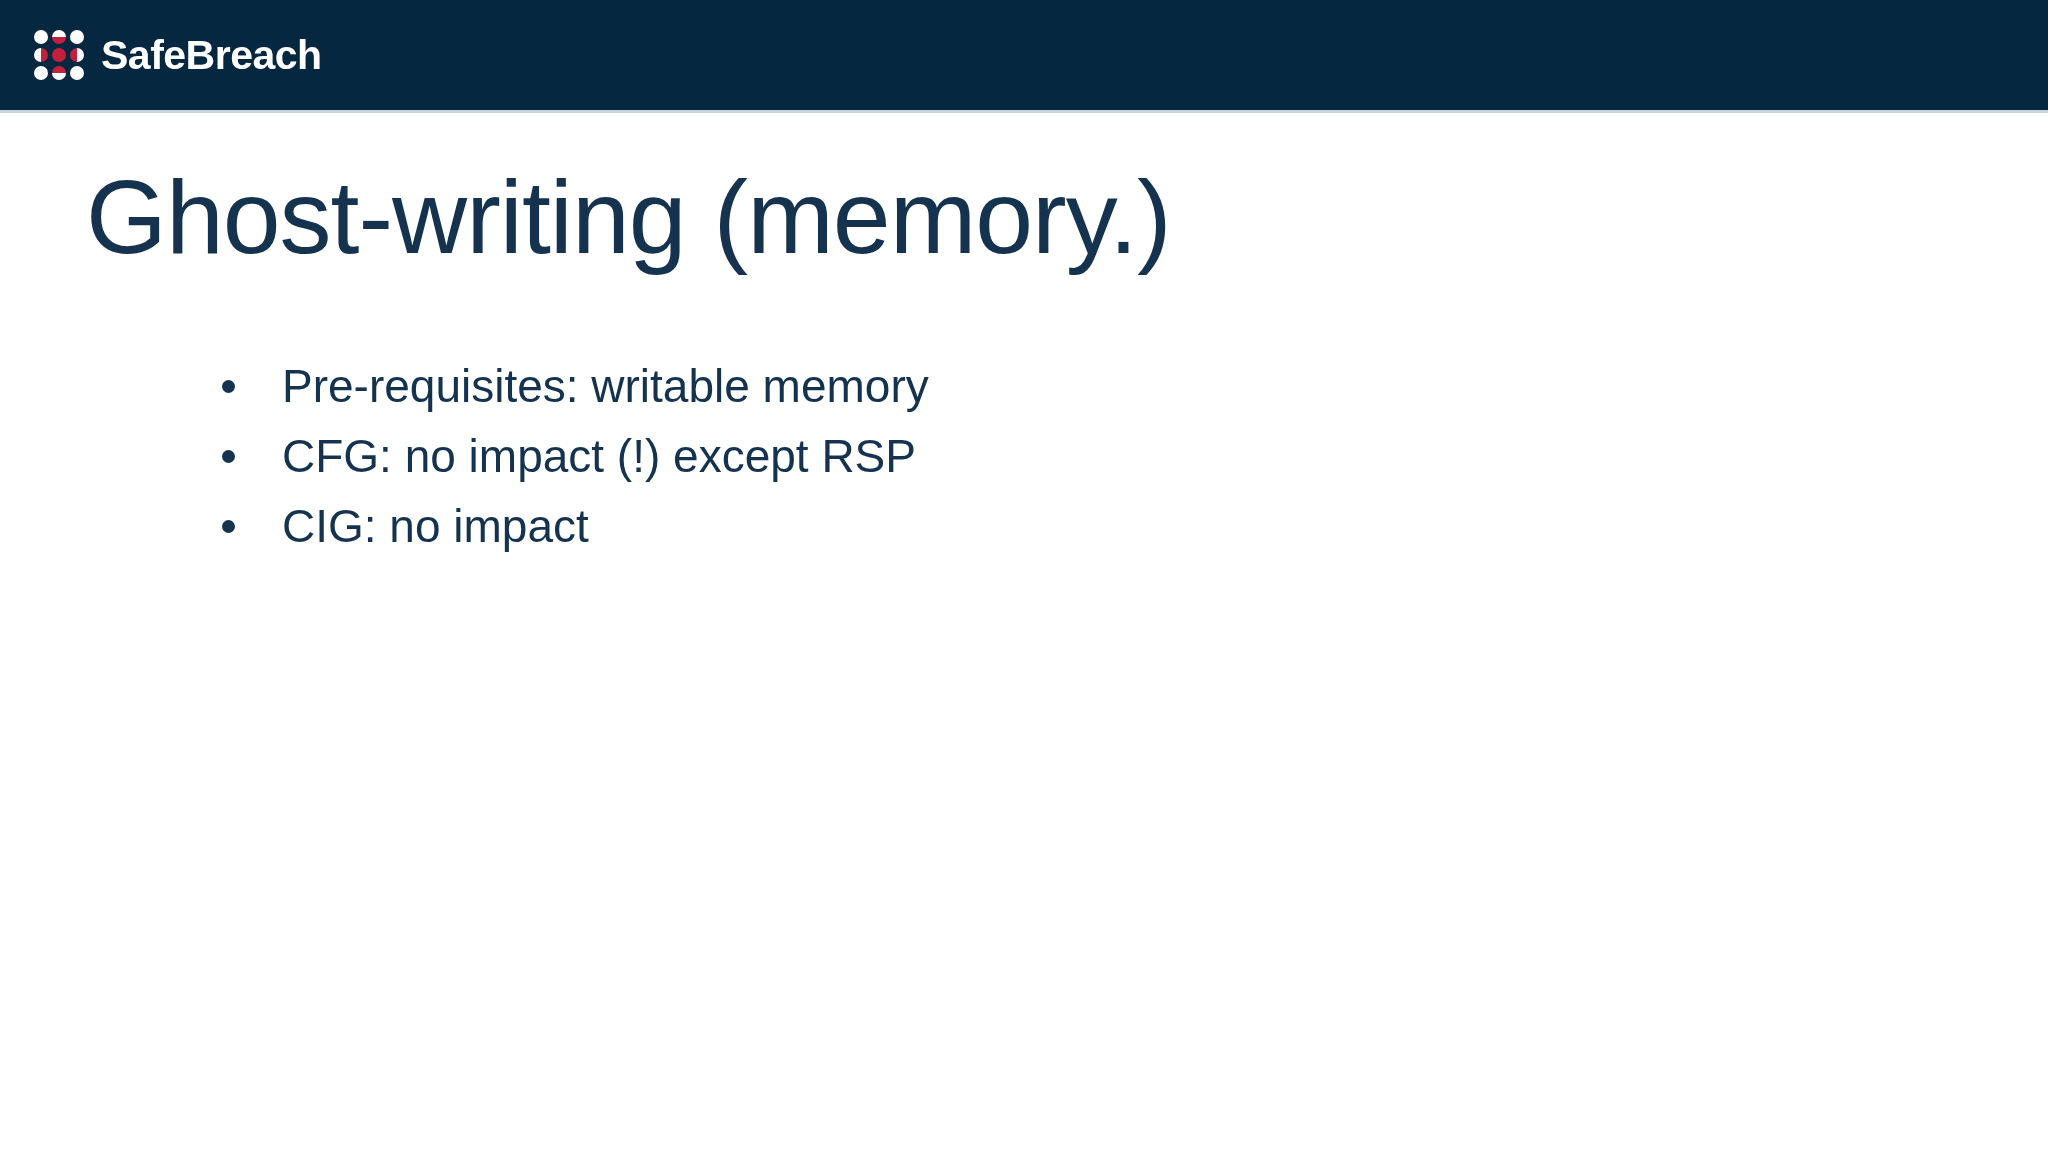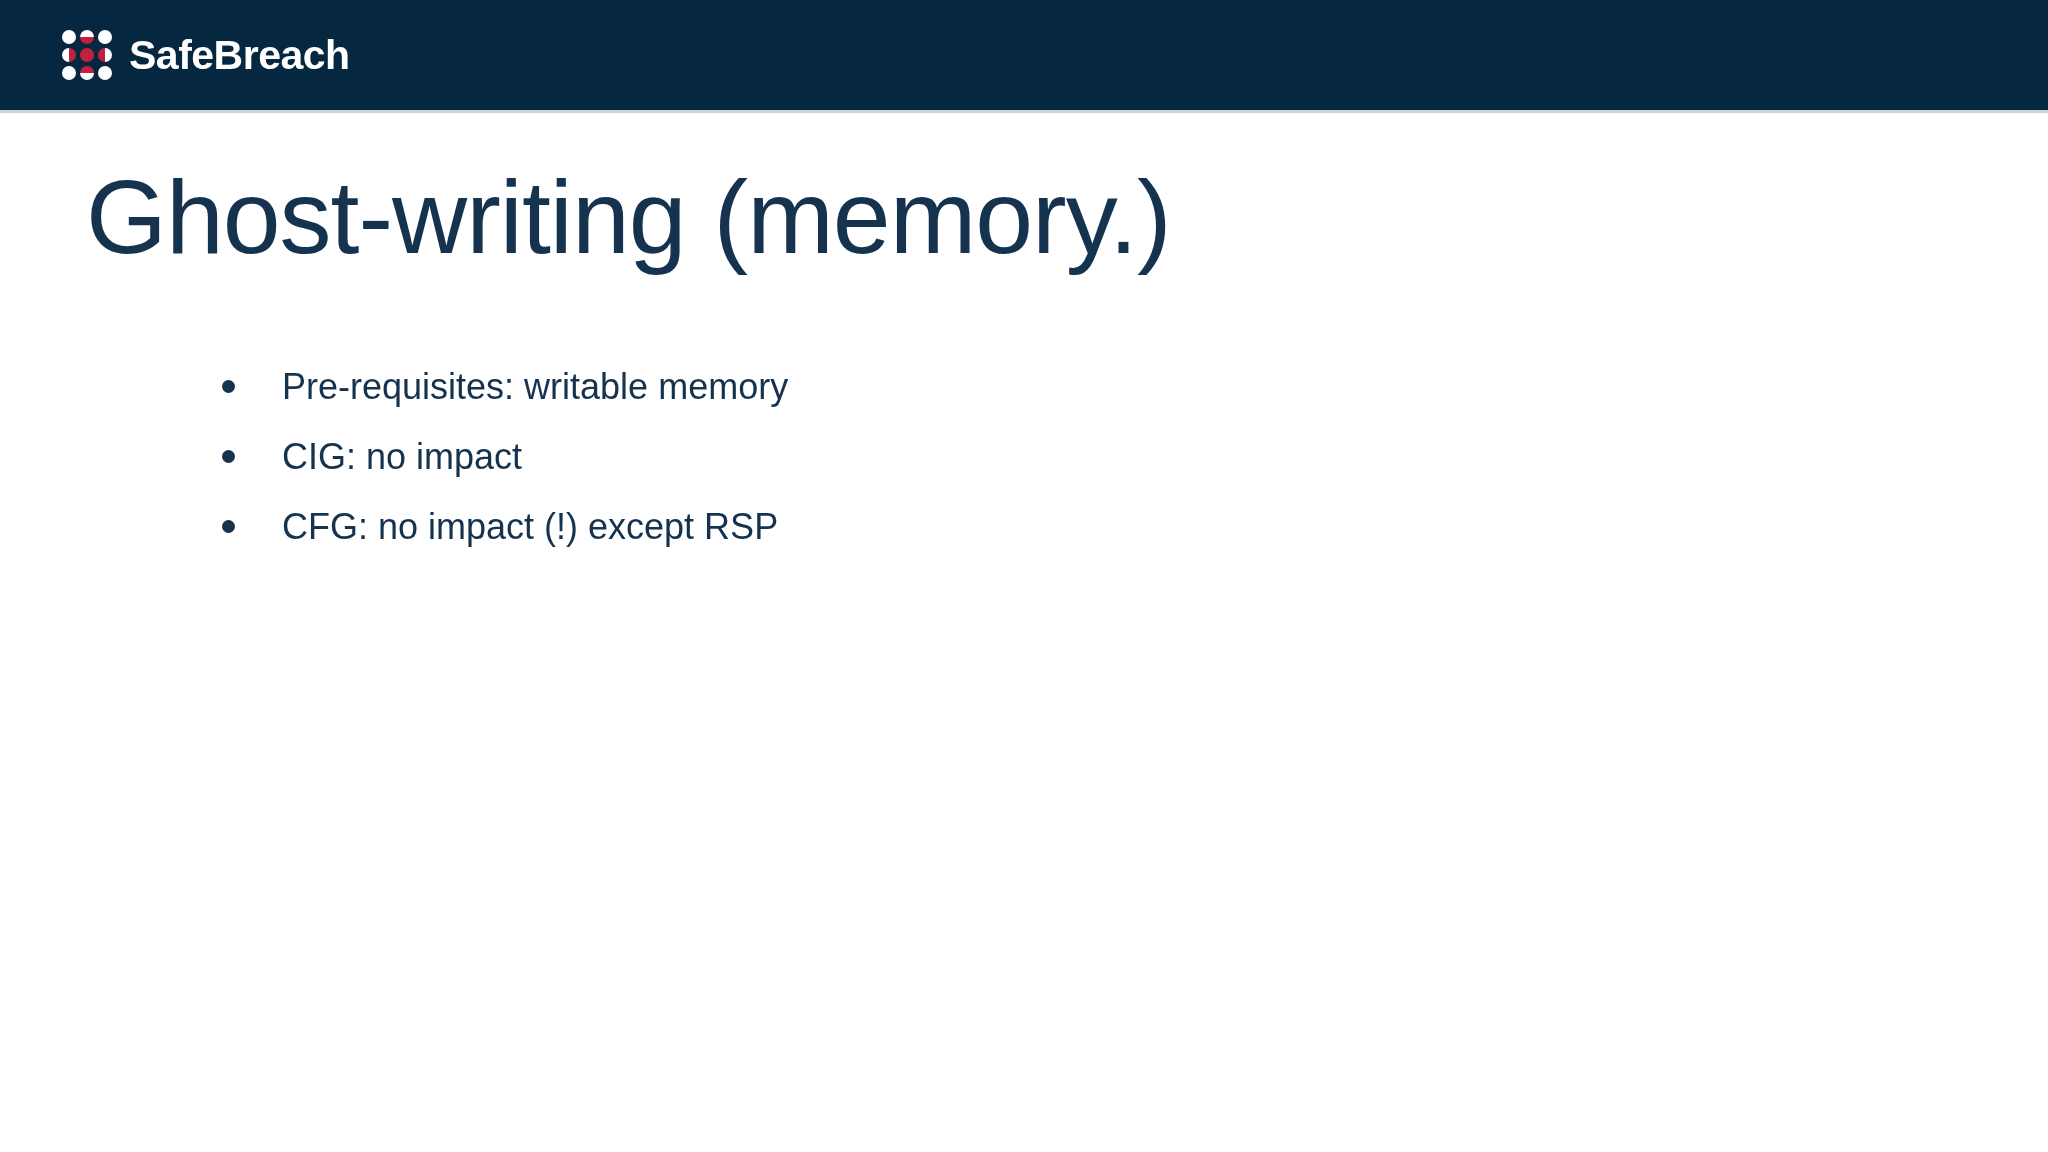--- a/index.html
+++ b/index.html
@@ -21,21 +21,21 @@
   .slide { width: 100%; height: 100%; display: flex; flex-direction: column; }
 
   
   .topbar {
     height: 113px;
     flex: 0 0 113px;
     background: var(--header-bg);
     border-bottom: 3px solid var(--divider);
     display: flex;
     align-items: center;
-    padding-left: 62px;
+    padding-left: 34px;
   }
   .brand { display: flex; align-items: center; }
   .logo {
     display: grid;
     grid-template-columns: repeat(3, 14px);
     grid-auto-rows: 14px;
     gap: 4px;
   }
   .dot { width: 14px; height: 14px; border-radius: 50%; background: #fff; }
   .dot.red    { background: var(--brand-red); }
@@ -63,21 +63,21 @@
   }
   .bullets {
     list-style: none;
     margin: 83px 0 0 220px;
     padding: 0;
   }
   .bullets li {
     position: relative;
     padding-left: 62px;
     max-width: 1700px;
-    font-size: 36px;
+    font-size: 46px;
     line-height: 47px;
     color: var(--text-navy);
     margin-bottom: 23px;
   }
   .bullets li::before {
     content: "";
     position: absolute;
     left: 2px;
     top: 17px;
     width: 13px;
@@ -110,21 +110,21 @@
   </header>
 
   <main class="content">
     <h1 class="title">Ghost-writing (memory.)</h1>
 
     <ul class="bullets">
       <li>
         <span class="bullet-text">Pre-requisites: writable memory</span>
       </li>
       <li>
-        <span class="bullet-text">CIG: no impact</span>
+        <span class="bullet-text">CFG: no impact (!) except RSP</span>
       </li>
       <li>
-        <span class="bullet-text">CFG: no impact (!) except RSP</span>
+        <span class="bullet-text">CIG: no impact</span>
       </li>
     </ul>
   </main>
 
 </div>
 
 </body></html>

